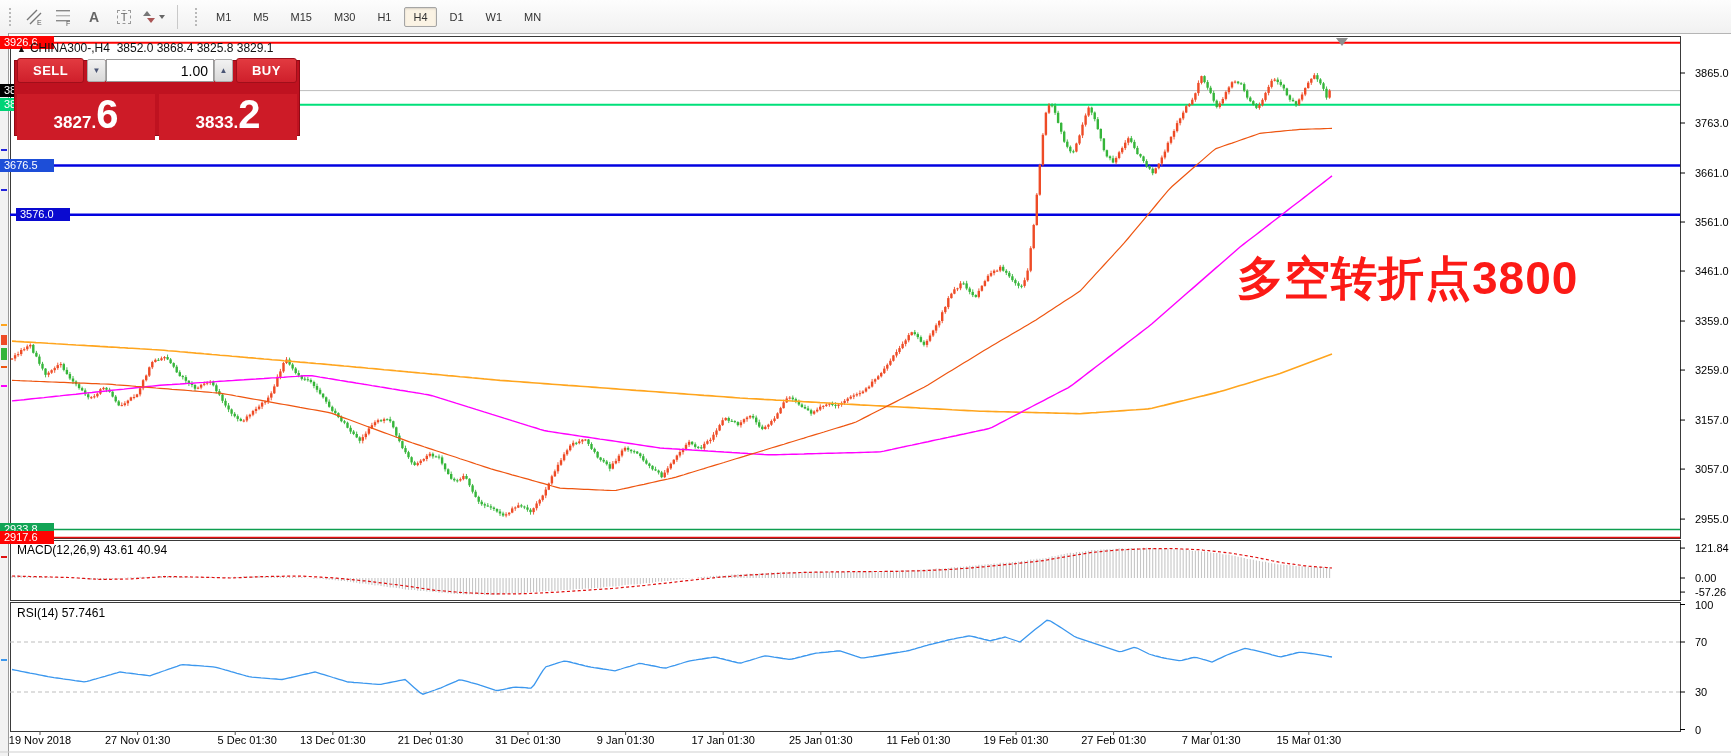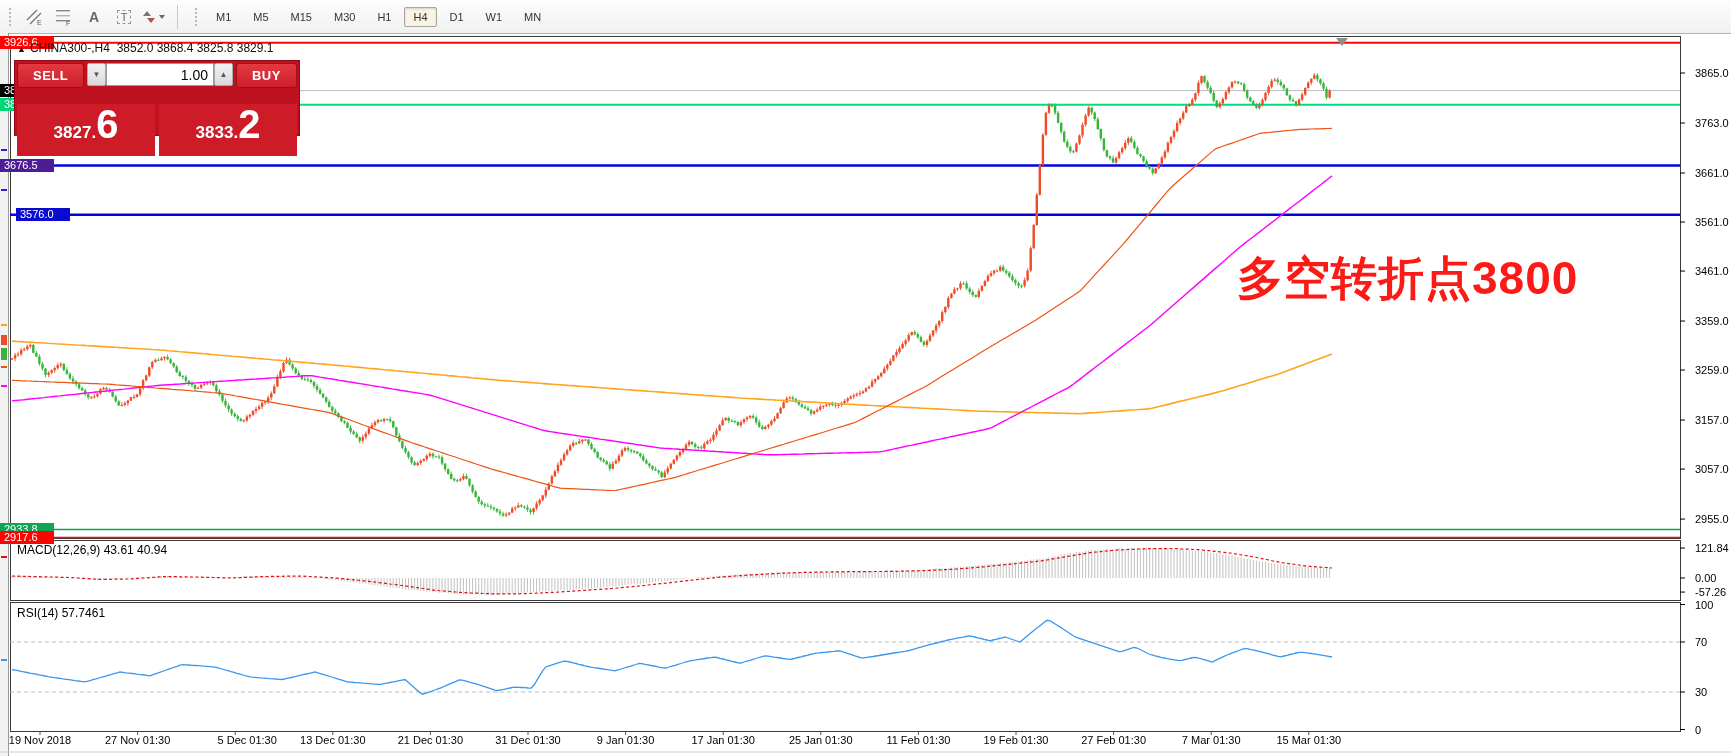--- a/index.html
+++ b/index.html
@@ -32,32 +32,32 @@
   .badge{position:absolute;left:1673px;width:50px;height:13px;font-size:11px;line-height:13px;
     color:#fff;padding-left:4px;white-space:nowrap;}
   .datelbl{position:absolute;font-size:11px;color:#000;white-space:nowrap;transform:translateX(-50%);}
   .indlbl{position:absolute;font-size:12px;color:#000;white-space:nowrap;}
   
   .ohlc{position:absolute;left:8px;top:5px;font-size:12px;color:#111;white-space:nowrap;}
   .ohlc .tri{font-size:9px;margin-right:4px;}
   
   .panel{position:absolute;left:3px;top:26px;width:286px;height:76px;background:#bf1220;
     border:1px solid #8e0b15;box-sizing:border-box;}
-  .prow1{display:flex;height:42px;padding:2px 2px 0 2px;box-sizing:border-box;}
+  .prow1{display:flex;align-items:center;height:17px;padding:2px 2px 0 2px;box-sizing:border-box;}
   .btn{height:23px;border-radius:3px;background:linear-gradient(#e23a40,#cf1f2b);
     border:1px solid #a00f1a;color:#fff;font-weight:bold;font-size:13px;
     display:flex;align-items:center;justify-content:center;letter-spacing:.5px;}
   .btn.sell{width:66px;margin-right:3px;}
   .btn.buy{width:60px;margin-left:3px;}
   .spin{width:17px;height:21px;background:linear-gradient(#f2f2f2,#d9d9d9);border:1px solid #aaa;
     border-radius:2px;display:flex;align-items:center;justify-content:center;
     font-size:8px;color:#4a5574;}
   .vol{width:96px;height:21px;border:1px solid #999;background:#fff;color:#000;
     font-size:14px;text-align:right;padding:0 5px;font-family:"Liberation Sans",sans-serif;}
-  .prow2{display:flex;height:52px;margin-top:1px;}
+  .prow2{display:flex;height:46px;margin-top:16px;}
   .pcell{flex:1;background:#cd1b27;margin:0 2px;display:flex;align-items:baseline;justify-content:center;color:#fff;}
   .pcell .small{font-size:17px;font-weight:bold;}
   .pcell .big{font-size:40px;font-weight:bold;line-height:40px;}
   
   .annotation{position:absolute;left:1237px;top:248px;font-size:46px;font-weight:bold;
     color:#fc1a16;white-space:nowrap;letter-spacing:1px;}
   
   .shift-arrow{position:absolute;left:1336px;top:38px;width:0;height:0;
     border-left:6px solid transparent;border-right:6px solid transparent;border-top:8px solid #8e8e8e;}
 </style>
@@ -1491,21 +1491,21 @@
       <div class="axlbl" style="left: 1687px; top: 542.064px;">121.84</div>
       <div class="axlbl" style="left: 1687px; top: 572px;">0.00</div>
       <div class="axlbl" style="left: 1687px; top: 586.069px;">-57.26</div>
       <div class="axlbl" style="left: 1687px; top: 598.5px;">100</div>
       <div class="axlbl" style="left: 1687px; top: 636px;">70</div>
       <div class="axlbl" style="left: 1687px; top: 686px;">30</div>
       <div class="axlbl" style="left: 1687px; top: 723.5px;">0</div>
       <div class="badge" style="left: 0px; top: 36.3037px; background: rgb(254, 3, 2);">3926.6</div>
       <div class="badge" style="left: 0px; top: 84.0982px; background: rgb(0, 0, 0);">3829.1</div>
       <div class="badge" style="left: 0px; top: 98.363px; background: rgb(0, 212, 119);">3800.0</div>
-      <div class="badge" style="left: 0px; top: 158.903px; background: #4c1d95;">3676.5</div>
+      <div class="badge" style="left: 0px; top: 158.903px; background: #1d4ed8;">3676.5</div>
       <div class="badge" style="left: 16px; top: 208.168px; background: rgb(10, 10, 208);">3576.0</div>
       <div class="badge" style="left: 0px; top: 522.974px; background: rgb(18, 164, 85);">2933.8</div>
       <div class="badge" style="left: 0px; top: 530.915px; background: rgb(254, 3, 2);">2917.6</div>
       <div class="datelbl" style="left: 40px; top: 734px;">19 Nov 2018</div>
       <div class="datelbl" style="left: 137.6px; top: 734px;">27 Nov 01:30</div>
       <div class="datelbl" style="left: 235.2px; top: 734px; padding-left: 24px;">5 Dec 01:30</div>
       <div class="datelbl" style="left: 332.8px; top: 734px;">13 Dec 01:30</div>
       <div class="datelbl" style="left: 430.4px; top: 734px;">21 Dec 01:30</div>
       <div class="datelbl" style="left: 528px; top: 734px;">31 Dec 01:30</div>
       <div class="datelbl" style="left: 625.6px; top: 734px;">9 Jan 01:30</div>

